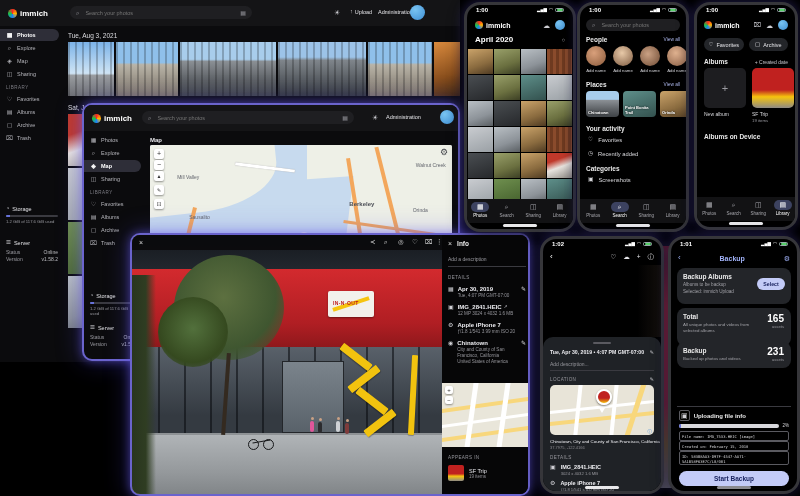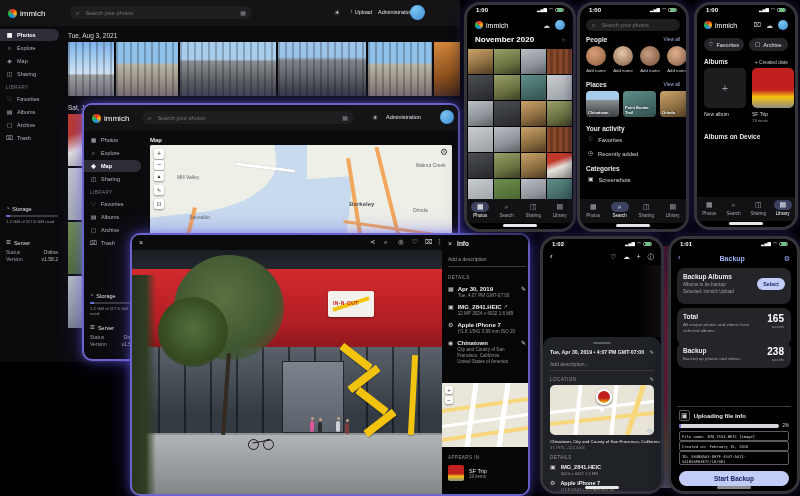--- a/index.html
+++ b/index.html
@@ -9,21 +9,21 @@
   .row{display:flex;align-items:center;}
   .nowrap{white-space:nowrap;}
   .ic{display:inline-block;line-height:1;}
 
   
   .win{background:#0b0b0d;overflow:hidden;}
   .glow{border:2px solid rgba(124,116,240,.85);border-radius:10px;box-shadow:0 0 10px rgba(104,92,240,.55),0 0 26px rgba(84,72,220,.35);}
   .topbar{position:absolute;left:0;top:0;right:0;height:26px;background:#141416;display:flex;align-items:center;}
   .logo{display:flex;align-items:center;gap:3px;margin-left:8px;}
   .logomark{width:9px;height:9px;border-radius:50%;background:conic-gradient(#fa2921,#ffb400,#1e83f7,#18c249,#fa2921);}
-  .logotext{font-size:8px;font-weight:normal;color:#fff;}
+  .logotext{font-size:8px;font-weight:bold;color:#fff;}
   .searchpill{background:#1f1f22;border-radius:8px;height:13px;display:flex;align-items:center;gap:4px;padding:0 6px;color:#9a9aa0;}
   .searchpill input{background:transparent;border:0;outline:0;color:#cfcfd4;font-size:5.5px;width:100%;}
   .avatar{border-radius:50%;background:radial-gradient(circle at 35% 30%,#79c4f2,#3f8fd4);}
   .side-item{height:12px;display:flex;align-items:center;gap:4px;padding:0 6px;margin:1px 3px 1px 0;color:#b4b4ba;font-size:5.5px;}
   .side-item .ic{font-size:6px;width:7px;text-align:center;}
   .side-item.active{background:#2e2e38;border-radius:0 7px 7px 0;color:#fff;font-weight:bold;}
   .side-cap{font-size:4.5px;color:#7d7d84;letter-spacing:.5px;padding:4px 6px 2px;}
   .meter{height:2px;background:#3a3a40;border-radius:2px;overflow:hidden;}
   .meter>div{height:100%;background:#6672d8;}
   .tinylab{font-size:5px;color:#9a9aa0;}
@@ -452,21 +452,21 @@
       <span class="logo" style="margin-left:0;">
           <span class="logomark" style="width:8px;height:8px;"></span>
           <span class="logotext" style="font-size:7px;">immich</span>
         </span>
       <span class="row" style="gap:5px;">
           <span class="ic" style="font-size:7px;color:#cfcfd4;">☁</span>
           <span class="avatar" style="width:10px;height:10px;display:inline-block;"></span>
         </span>
     </div>
     <div class="abs row" style="left:8px;top:30px;right:8px;justify-content:space-between;">
-      <span style="font-size:8px;font-weight:bold;color:#fff;">November 2020</span>
+      <span style="font-size:8px;font-weight:bold;color:#fff;">April 2020</span>
       <span class="ic" style="font-size:6px;color:#bdbdc2;">○</span>
     </div>
     <div class="grid4" style="left:1px;top:44px;right:1px;">
       <div class="p-food1" style="height:25px;"></div>
       <div class="p-food2" style="height:25px;"></div>
       <div class="p-drink" style="height:25px;"></div>
       <div class="p-wall" style="height:25px;"></div>
       <div class="p-dark" style="height:25px;"></div>
       <div class="p-food2" style="height:25px;"></div>
       <div class="p-teal" style="height:25px;"></div>
@@ -754,21 +754,21 @@
       <div style="font-size:4.4px;color:#a0a0a6;margin-top:2px;width:80px;line-height:1.3;">All unique photos and videos from selected albums</div>
       <div style="position:absolute;right:7px;top:5px;text-align:right;">
           <div style="font-size:10px;font-weight:bold;color:#fff;">165</div>
           <div style="font-size:4.2px;color:#96969c;">assets</div>
         </div>
     </div>
     <div class="card" style="left:6px;right:6px;top:103px;height:26px;">
       <div style="font-size:6.5px;font-weight:bold;">Backup</div>
       <div style="font-size:4.4px;color:#a0a0a6;margin-top:2px;width:80px;">Backed up photos and videos</div>
       <div style="position:absolute;right:7px;top:4px;text-align:right;">
-          <div style="font-size:10px;font-weight:bold;color:#fff;">238</div>
+          <div style="font-size:10px;font-weight:bold;color:#fff;">231</div>
           <div style="font-size:4.2px;color:#96969c;">assets</div>
         </div>
     </div>
     <div class="abs" style="left:6px;right:6px;top:167px;border-top:.5px solid #3a3a40;"></div>
     <div class="abs row" style="left:8px;top:171px;gap:4px;">
       <span class="ic" style="font-size:7px;color:#cfcfd4;border:.5px solid #5a5a60;border-radius:2px;padding:1px;">▣</span>
       <span style="font-size:6px;font-weight:bold;">Uploading file info</span>
     </div>
     <div class="abs row" style="left:8px;top:184px;right:8px;gap:3px;">
       <div style="flex:1;height:4px;border-radius:2px;background:#d8d8dc;overflow:hidden;">

